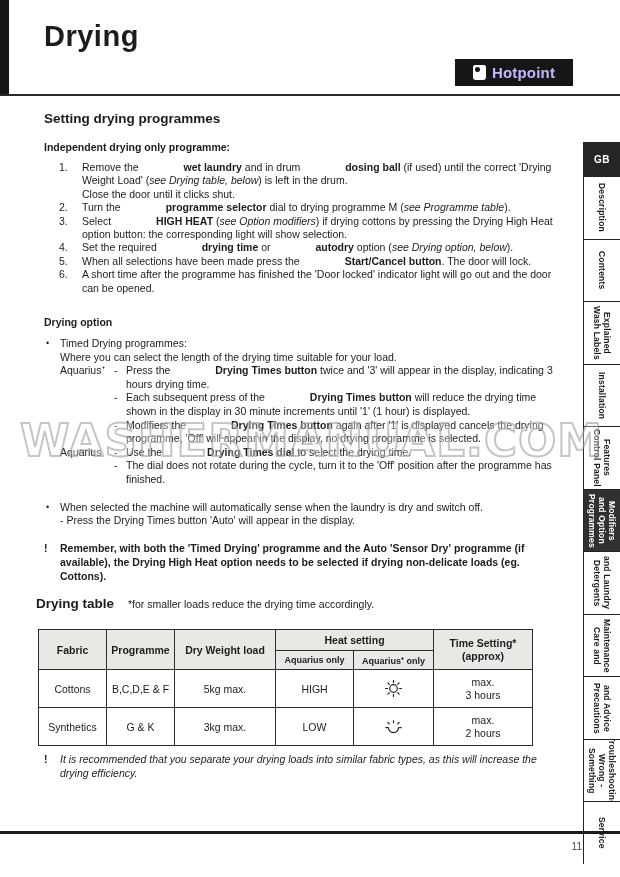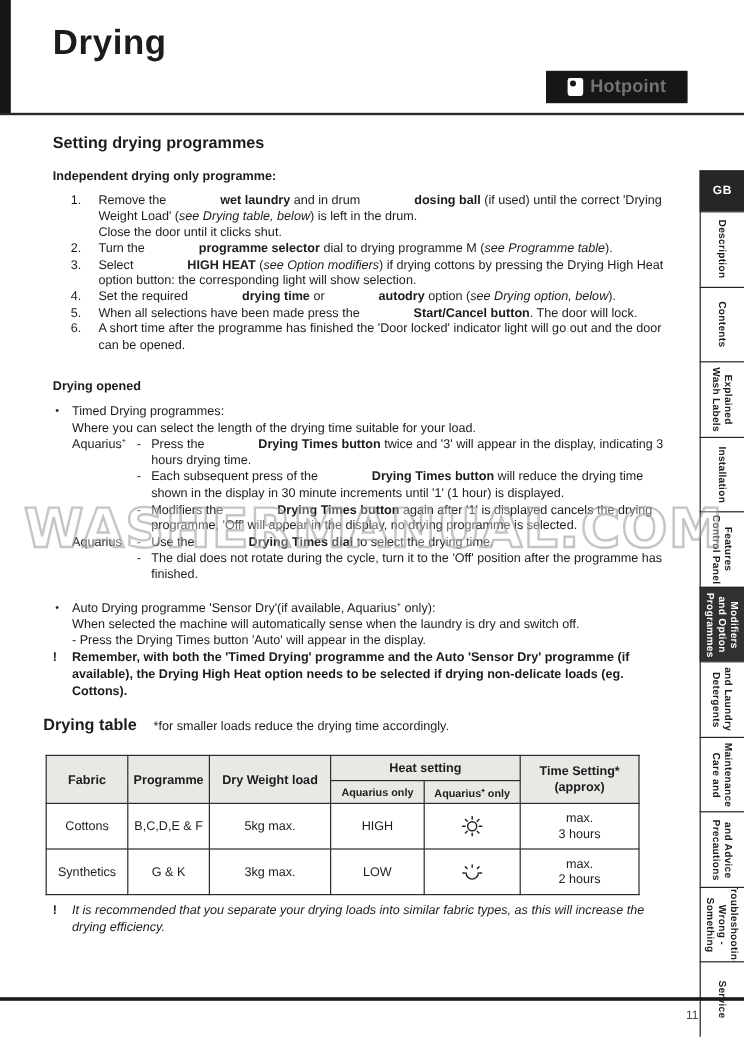--- a/index.html
+++ b/index.html
@@ -9,21 +9,21 @@
   }
   .b{font-weight:bold;padding-left:42px;}
   .i{font-style:italic;}
 
   .corner-bar{position:absolute;left:0;top:0;width:9px;height:95px;background:#161616;}
   .page-title{position:absolute;left:44px;top:20px;font-size:29px;font-weight:bold;letter-spacing:.5px;}
   .logo{position:absolute;left:455px;top:59px;width:118px;height:27px;background:#161616;
         display:flex;align-items:center;justify-content:center;gap:6px;}
   .logo-icon{width:13px;height:15px;background:#fff;border-radius:2px 2px 3px 3px;position:relative;}
   .logo-icon::after{content:'';position:absolute;left:2px;top:2px;width:5px;height:5px;background:#161616;border-radius:50%;}
-  .logo-text{color:#737373;font-weight:bold;font-size:15px;letter-spacing:.2px;}
+  .logo-text{color:#c4b5fd;font-weight:bold;font-size:15px;letter-spacing:.2px;}
   .top-rule{position:absolute;left:0;top:94px;width:620px;height:2px;background:#2a2a2a;}
   .bottom-rule{position:absolute;left:0;top:831px;width:620px;height:3px;background:#1a1a1a;}
   .page-num{position:absolute;top:841px;right:38px;font-size:10px;color:#4a4a4a;}
 
   .sec-title{position:absolute;left:44px;top:111px;font-size:13.5px;font-weight:bold;}
   .indep{position:absolute;left:44px;top:141px;font-size:10.5px;font-weight:bold;}
   .steps{position:absolute;left:44px;top:161px;width:518px;font-size:10.5px;line-height:13.4px;}
   .step{display:flex;}
   .step-num{width:38px;padding-left:15px;box-sizing:border-box;}
   .step-body{flex:1;}
@@ -117,21 +117,21 @@
   <div class="step">
     <div class="step-num">5.</div>
     <div class="step-body"><span>When all selections have been made press the </span><span class="b">Start/Cancel button</span><span>. The door will lock.</span></div>
   </div>
   <div class="step">
     <div class="step-num">6.</div>
     <div class="step-body"><span>A short time after the programme has finished the 'Door locked' indicator light will go out and the door can be opened.</span></div>
   </div>
 </div>
 
-<div class="drying-option">Drying opened</div>
+<div class="drying-option">Drying option</div>
 
 <div class="bullets">
   <div class="bullet">
     <div class="bullet-dot"></div>
     <div class="bullet-body">
       <div class="bullet-heading">Timed Drying programmes:</div>
       <div>Where you can select the length of the drying time suitable for your load.</div>
       <div class="aq-row">
         <div class="aq-label">Aquarius⁺</div>
         <div class="aq-items">
@@ -156,21 +156,20 @@
               <div class="dash-text"><span>The dial does not rotate during the cycle, turn it to the 'Off' position after the programme has finished.</span></div>
             </div>
         </div>
       </div>
     </div>
   </div>
 
   <div class="bullet">
     <div class="bullet-dot"></div>
     <div class="bullet-body">
-      <div class="bullet-heading">Auto Drying programme 'Sensor Dry'(if available, Aquarius⁺ only):</div>
       <div>When selected the machine will automatically sense when the laundry is dry and switch off.</div>
       <div>- Press the Drying Times button 'Auto' will appear in the display.</div>
     </div>
   </div>
 </div>
 
 <div class="warning">
   <div class="warn-mark">!</div>
   <div>Remember, with both the 'Timed Drying' programme and the Auto 'Sensor Dry' programme (if available), the Drying High Heat option needs to be selected if drying non-delicate loads (eg. Cottons).</div>
 </div>

